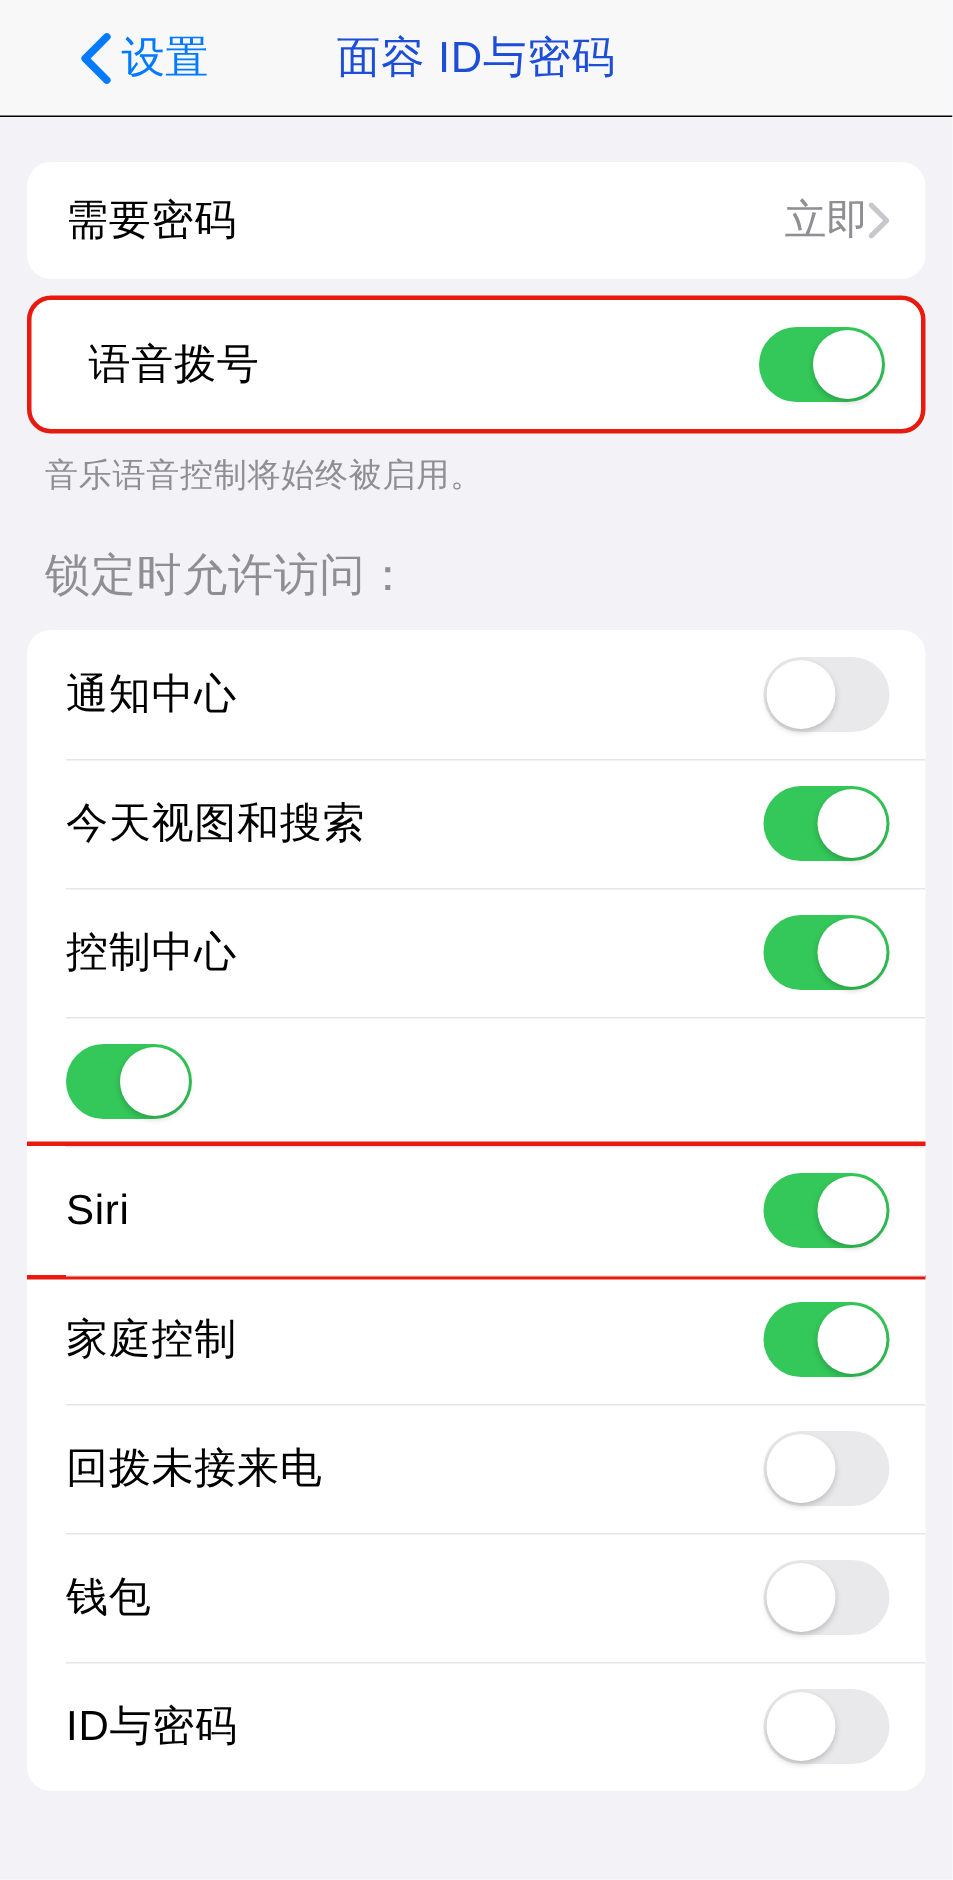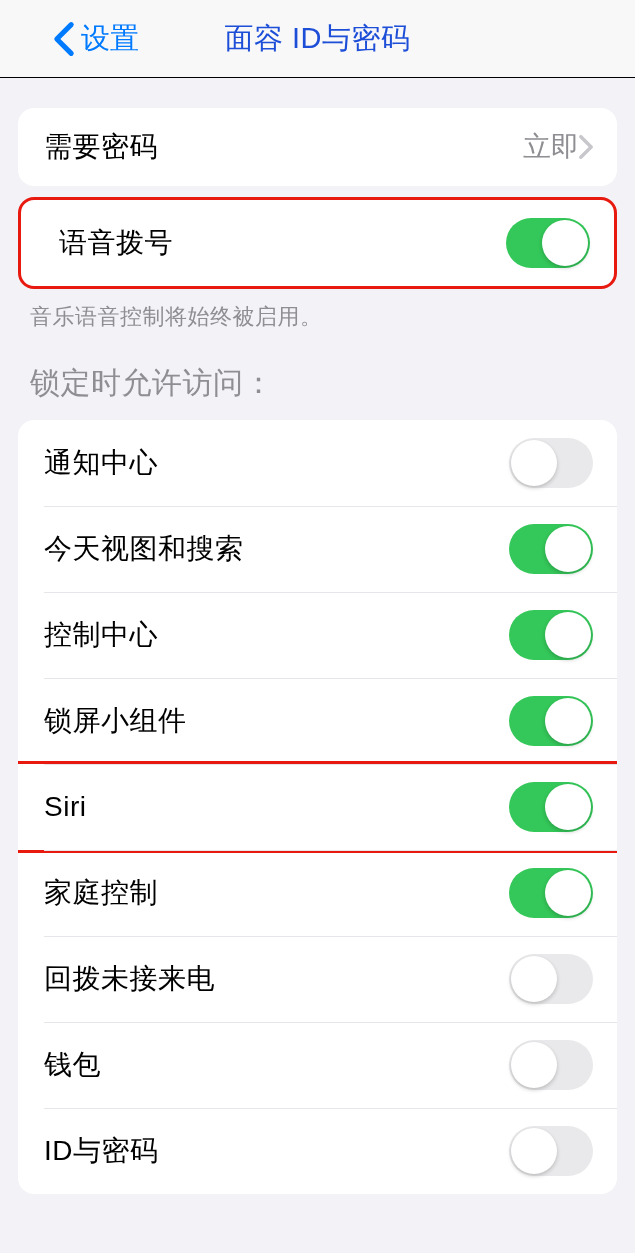--- a/index.html
+++ b/index.html
@@ -219,21 +219,20 @@
           <div class="toggle-knob"></div>
         </div>
       </div>
       <div class="row">
         <span class="row-label">控制中心</span>
         <div class="toggle toggle-on">
           <div class="toggle-knob"></div>
         </div>
       </div>
       <div class="row">
-        <span class="row-label">锁屏小组件</span>
         <div class="toggle toggle-on">
           <div class="toggle-knob"></div>
         </div>
       </div>
       <div class="row highlight-row">
         <span class="row-label">Siri</span>
         <div class="toggle toggle-on">
           <div class="toggle-knob"></div>
         </div>
       </div>

